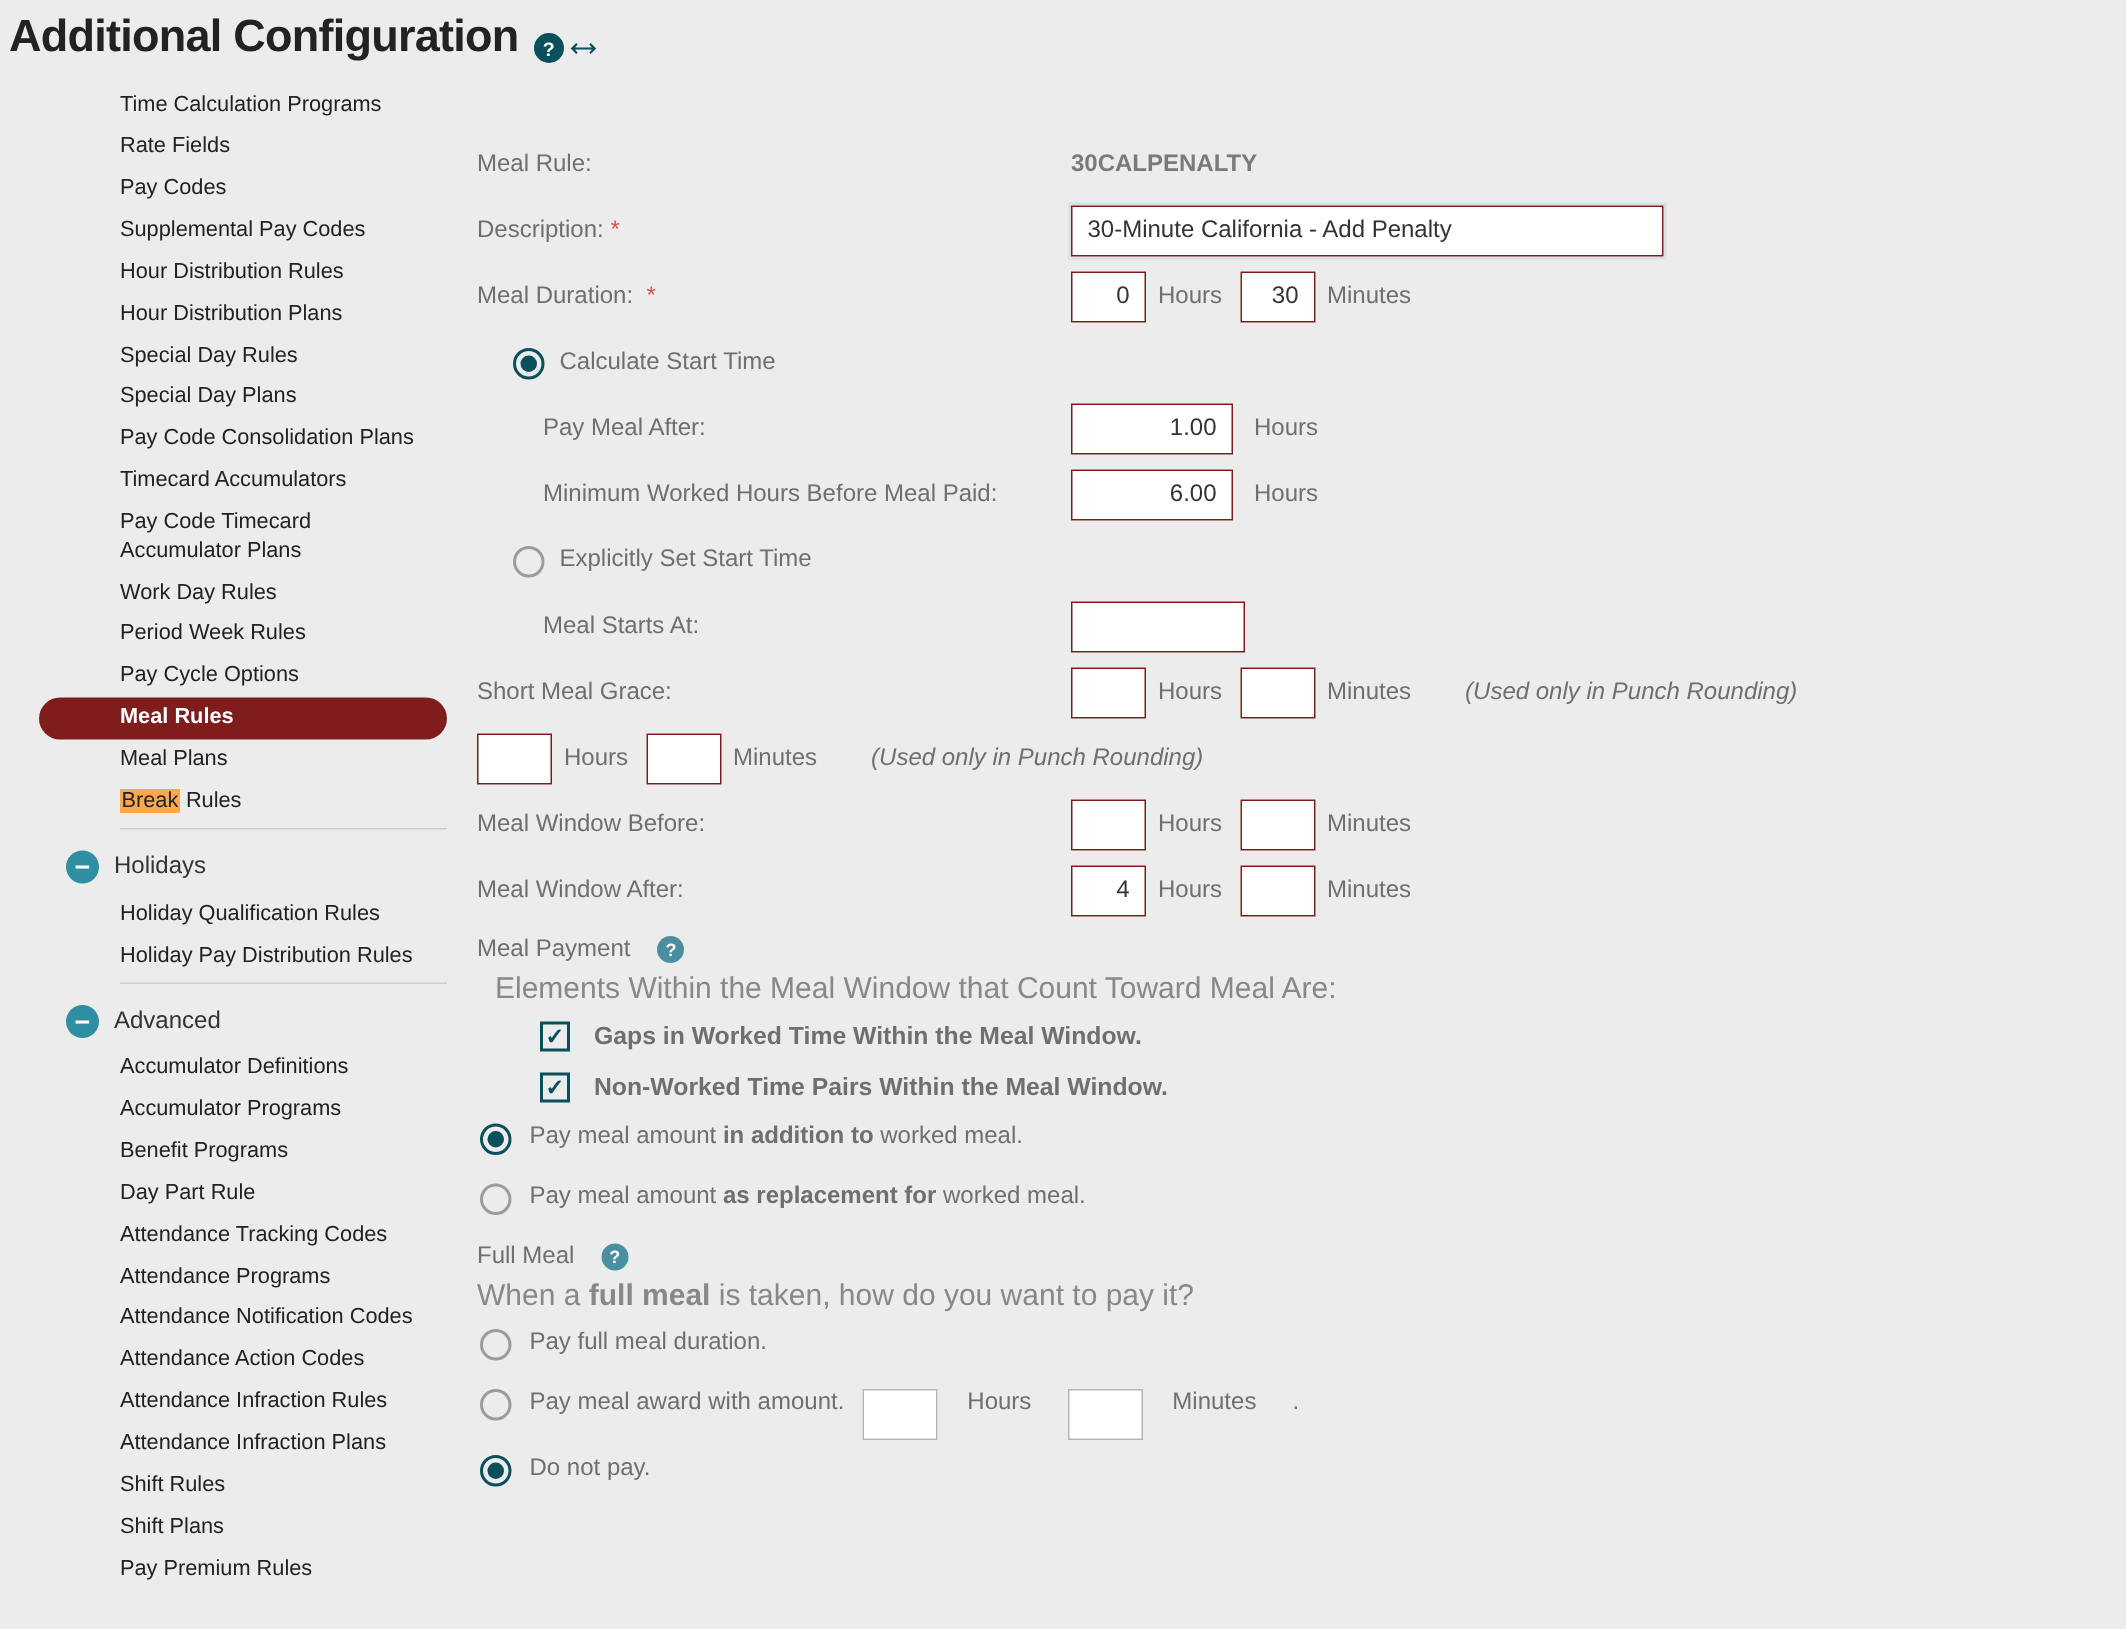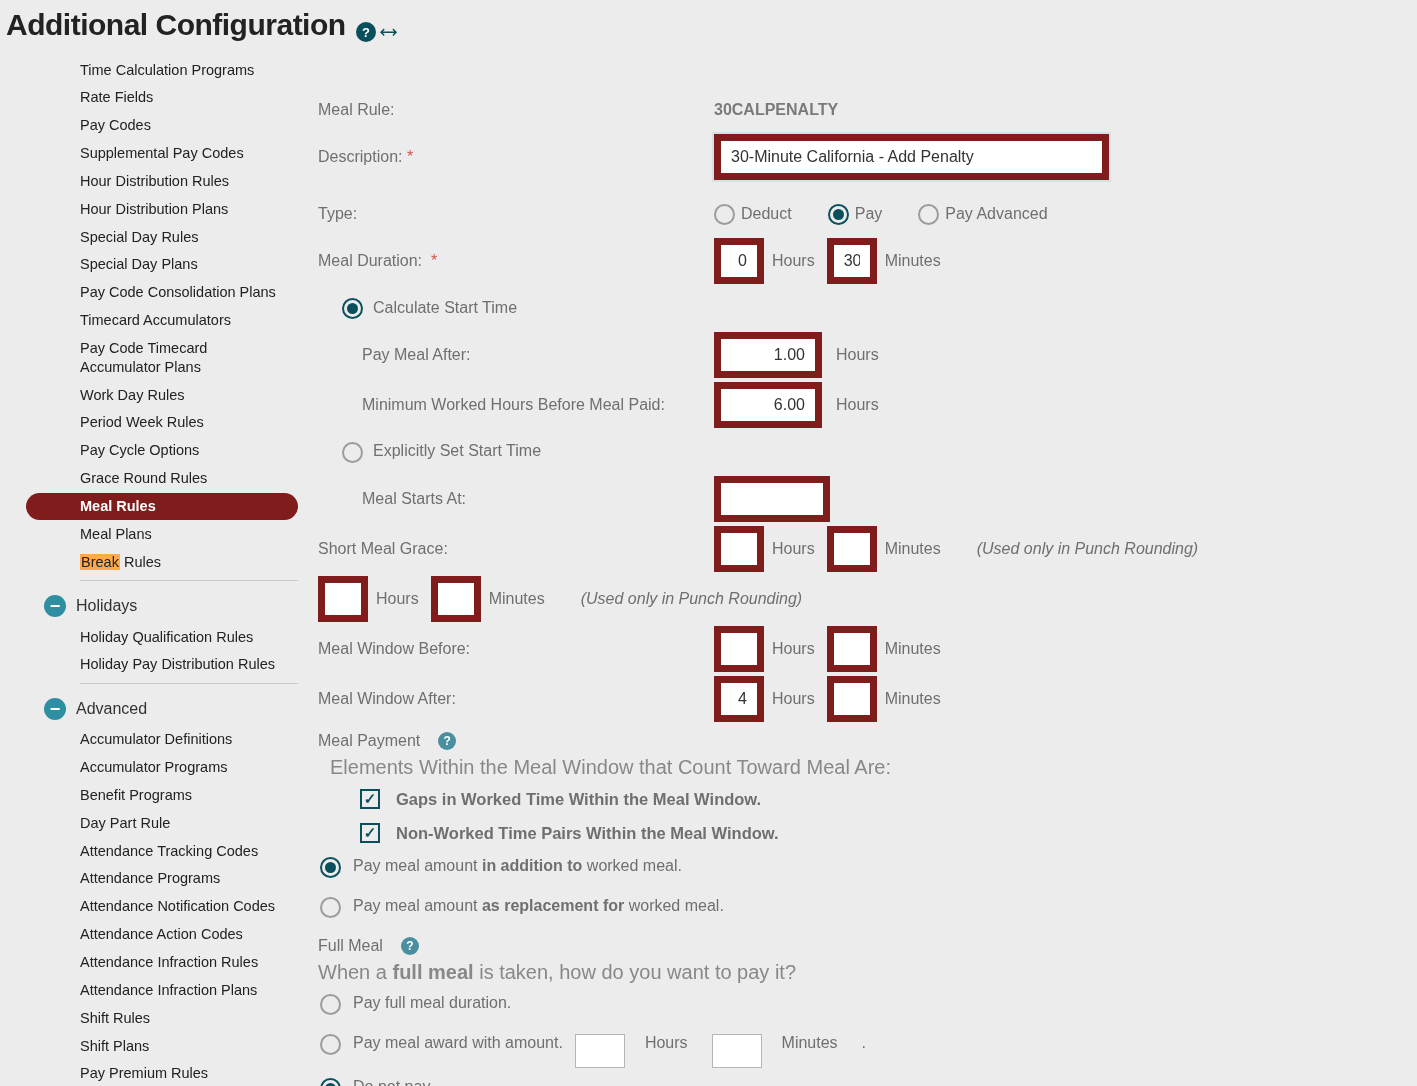--- a/index.html
+++ b/index.html
@@ -118,21 +118,21 @@
   }
   .form-label .req { color: #d9534f; }
   .form-label.indent1 { padding-left: 24px; }
   .form-label.indent2 { padding-left: 44px; }
   .value-text {
     color: #7a7a7a;
     font-size: 16px;
     font-weight: 700;
   }
   input[type=text].field {
-    border: 7px solid #7f1d1d;
+    border: 1px solid #7f1d1d;
     padding: 7px 10px;
     font-size: 16px;
     color: #333;
     background:#fff;
   }
   input.desc {
     width: 395px;
     border: 1px solid #7fb3c7;
     box-shadow: 0 0 0 2px rgba(100,160,190,0.15);
   }
@@ -273,21 +273,20 @@
         <div class="nav-item">Hour Distribution Rules</div>
         <div class="nav-item">Hour Distribution Plans</div>
         <div class="nav-item">Special Day Rules</div>
         <div class="nav-item">Special Day Plans</div>
         <div class="nav-item">Pay Code Consolidation Plans</div>
         <div class="nav-item">Timecard Accumulators</div>
         <div class="nav-item">Pay Code Timecard Accumulator Plans</div>
         <div class="nav-item">Work Day Rules</div>
         <div class="nav-item">Period Week Rules</div>
         <div class="nav-item">Pay Cycle Options</div>
-        <div class="nav-item">Grace Round Rules</div>
         <div class="nav-item active">Meal Rules</div>
         <div class="nav-item">Meal Plans</div>
         <div class="nav-item">
           <span class="hl">Break</span><span> Rules</span>
         </div>
         <div class="nav-divider"></div>
       </div>
 
       <div class="nav-header">
         <span class="collapse-btn">−</span>
@@ -324,31 +323,20 @@
         <div class="value-text">30CALPENALTY</div>
       </div>
 
       <div class="form-row">
         <div class="form-label">
           <span>Description:</span> <span class="req">*</span>
         </div>
         <input type="text" class="field desc" value="30-Minute California - Add Penalty" style="">
       </div>
 
-      <div class="form-row" style="margin-top:14px;">
-        <div class="form-label">Type:</div>
-        <div class="radio-group">
-          <span class="radio"></span>
-          <span class="radio-label">Deduct</span>
-          <span class="radio checked"></span>
-          <span class="radio-label">Pay</span>
-          <span class="radio"></span>
-          <span class="radio-label">Pay Advanced</span>
-        </div>
-      </div>
 
       <div class="form-row">
         <div class="form-label">
           <span>Meal Duration:</span>&nbsp;&nbsp;<span class="req">*</span>
         </div>
         <div class="hm-group">
           <input type="text" class="field small" value="0" style="">
           <span class="unit">Hours</span>
           <input type="text" class="field small" value="30" style="">
           <span class="unit">Minutes</span>

